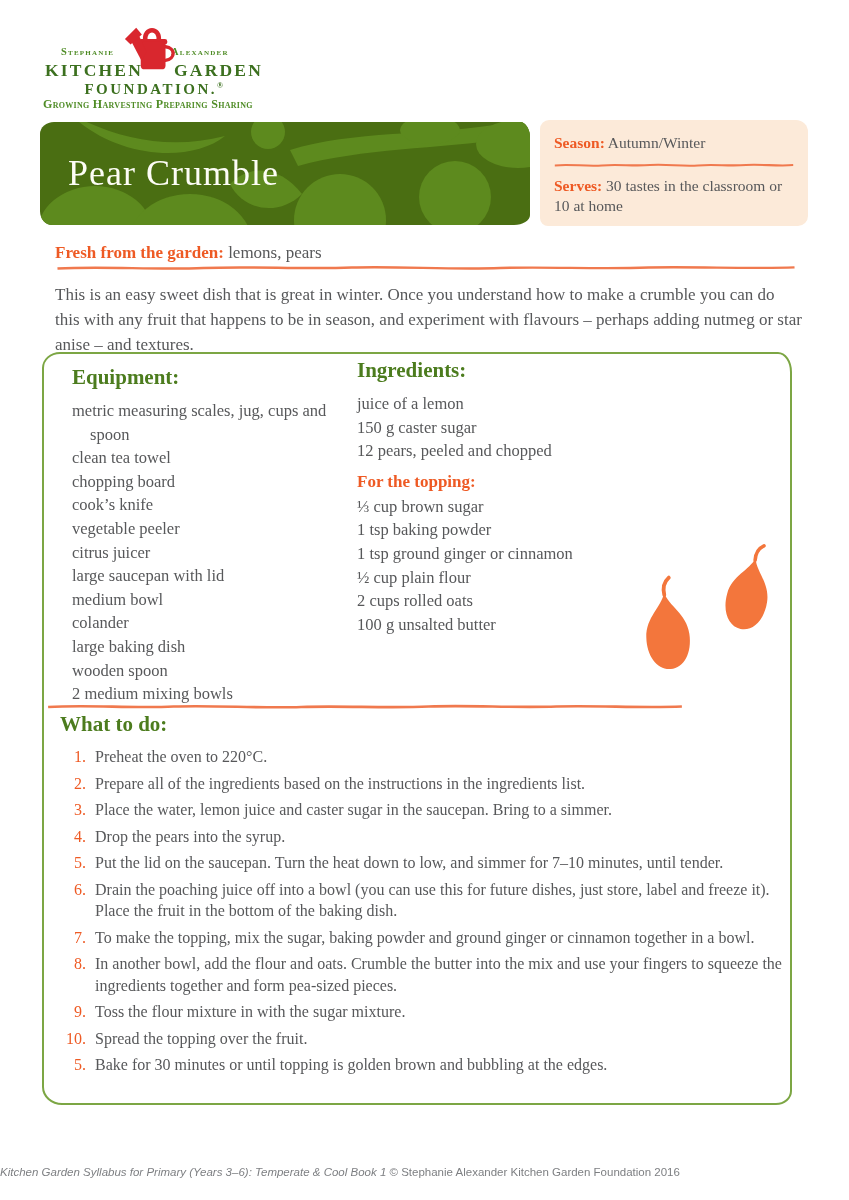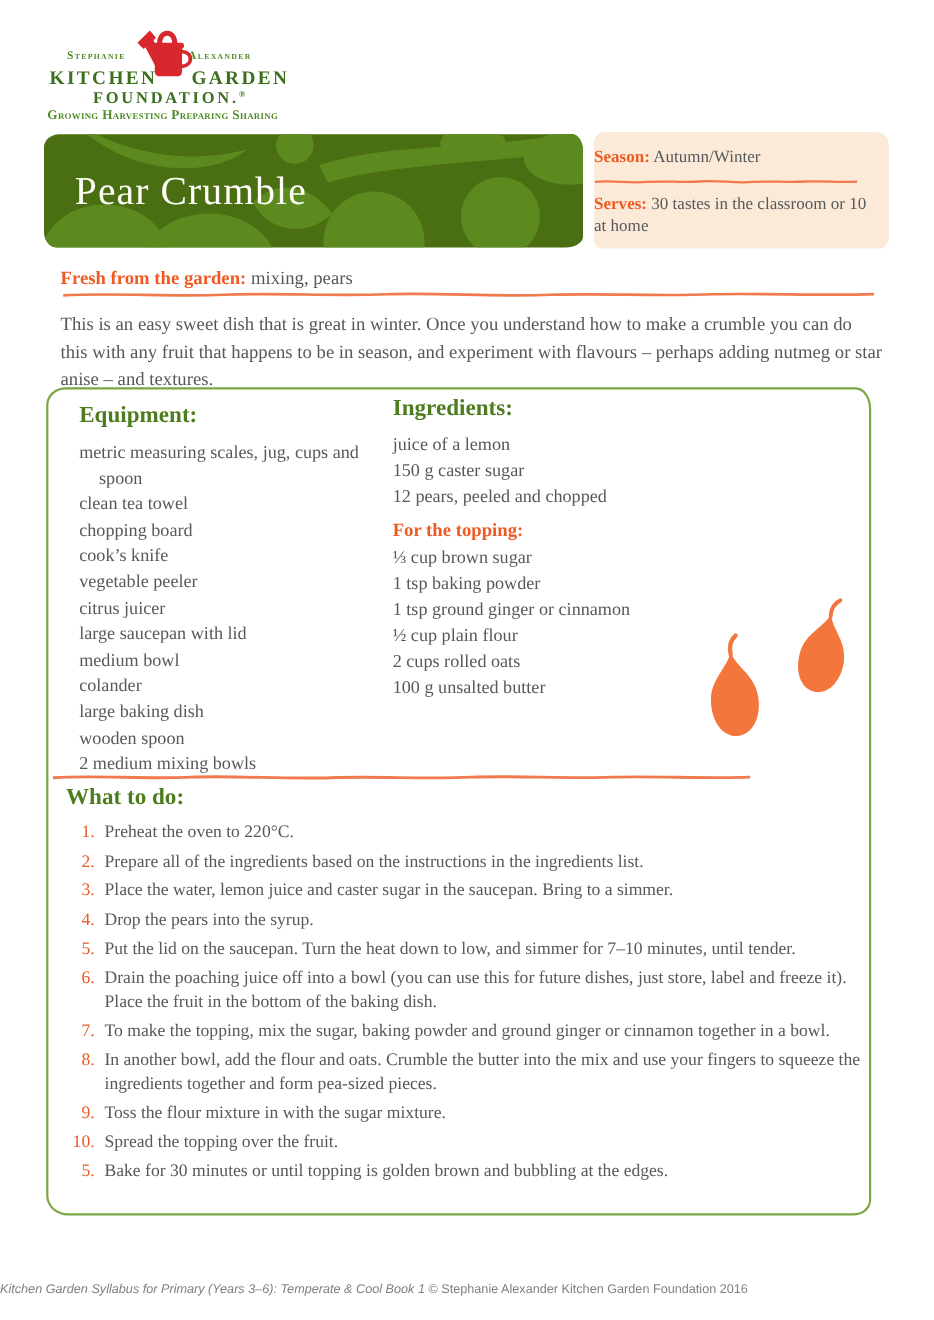--- a/index.html
+++ b/index.html
@@ -25,21 +25,21 @@
   .can { position:absolute; left:78px; top:-2px; width:58px; height:62px; color:var(--logo-red,#d9272e); }
   
   .banner { position:absolute; left:40px; top:122px; width:490px; height:103px;
     background:var(--banner-green,#4a6e12);
     border-radius:14px 10px 16px 12px / 12px 16px 10px 14px; overflow:hidden; }
   .banner-pattern { position:absolute; inset:0; width:100%; height:100%; color:var(--banner-pattern-green,#5d8a1e); }
   .banner-title { position:absolute; left:28px; top:50%; transform:translateY(-52%);
     color:#fdfdf6; font-size:36px; letter-spacing:1px; font-weight:normal; }
   
   .season-box { position:absolute; left:540px; top:120px; width:268px; height:106px;
-    background:var(--season-box-bg,#fcead9); border-radius:9px 12px 10px 8px; padding:13px 14px 0 0;
+    background:var(--season-box-bg,#fcead9); border-radius:9px 12px 10px 8px; padding:13px 14px 0 14px;
     font-size:15.5px; line-height:1.3; }
   .season-row b, .fresh b { color:var(--accent-orange,#ee5a24); font-weight:bold; }
   .season-divider { display:block; width:240px; height:6px; margin:9px 0 8px 0; }
   
   .fresh { position:absolute; left:55px; top:243px; font-size:17px; }
   .fresh b { font-size:17px; }
   .rule { position:absolute; height:7px; }
   .rule-main { left:55px; top:264px; width:742px; }
   
   .intro { position:absolute; left:55px; top:283px; width:748px; font-size:17px; line-height:1.47; }
@@ -114,21 +114,21 @@
     <div class="season-row"><b>Season:</b><span> Autumn/Winter</span></div>
     <span class="season-divider">
       <svg class="divider-svg" viewBox="0 0 600 7" preserveAspectRatio="none" aria-hidden="true">
           <path d="M2,4 C40,2 80,5.5 120,4 C160,2.5 200,5 240,3.5 C280,2 320,5.5 360,4 C400,2.5 440,5 480,3.5 C520,2.5 560,5 598,3.6" fill="none" stroke="currentColor" stroke-width="2.4"></path>
         </svg>
     </span>
     <div class="season-row"><b>Serves:</b><span> 30 tastes in the classroom or 10 at home</span></div>
   </div>
 
   <div class="fresh">
-    <b>Fresh from the garden:</b><span> mixing, pears</span>
+    <b>Fresh from the garden:</b><span> lemons, pears</span>
   </div>
   <span class="rule rule-main">
     <svg class="divider-svg" viewBox="0 0 600 7" preserveAspectRatio="none" aria-hidden="true">
         <path d="M2,4.5 C40,2 80,6 120,4 C160,2 200,5.5 240,3.5 C280,2 320,6 360,4 C400,2.5 440,5.5 480,3.5 C520,2.5 560,5 598,3.4" fill="none" stroke="currentColor" stroke-width="2.4"></path>
       </svg>
   </span>
 
   <p class="intro">This is an easy sweet dish that is great in winter. Once you understand how to make a crumble you can do this with any fruit that happens to be in season, and experiment with flavours – perhaps adding nutmeg or star anise – and textures.</p>
 
   <div class="recipe-box">

